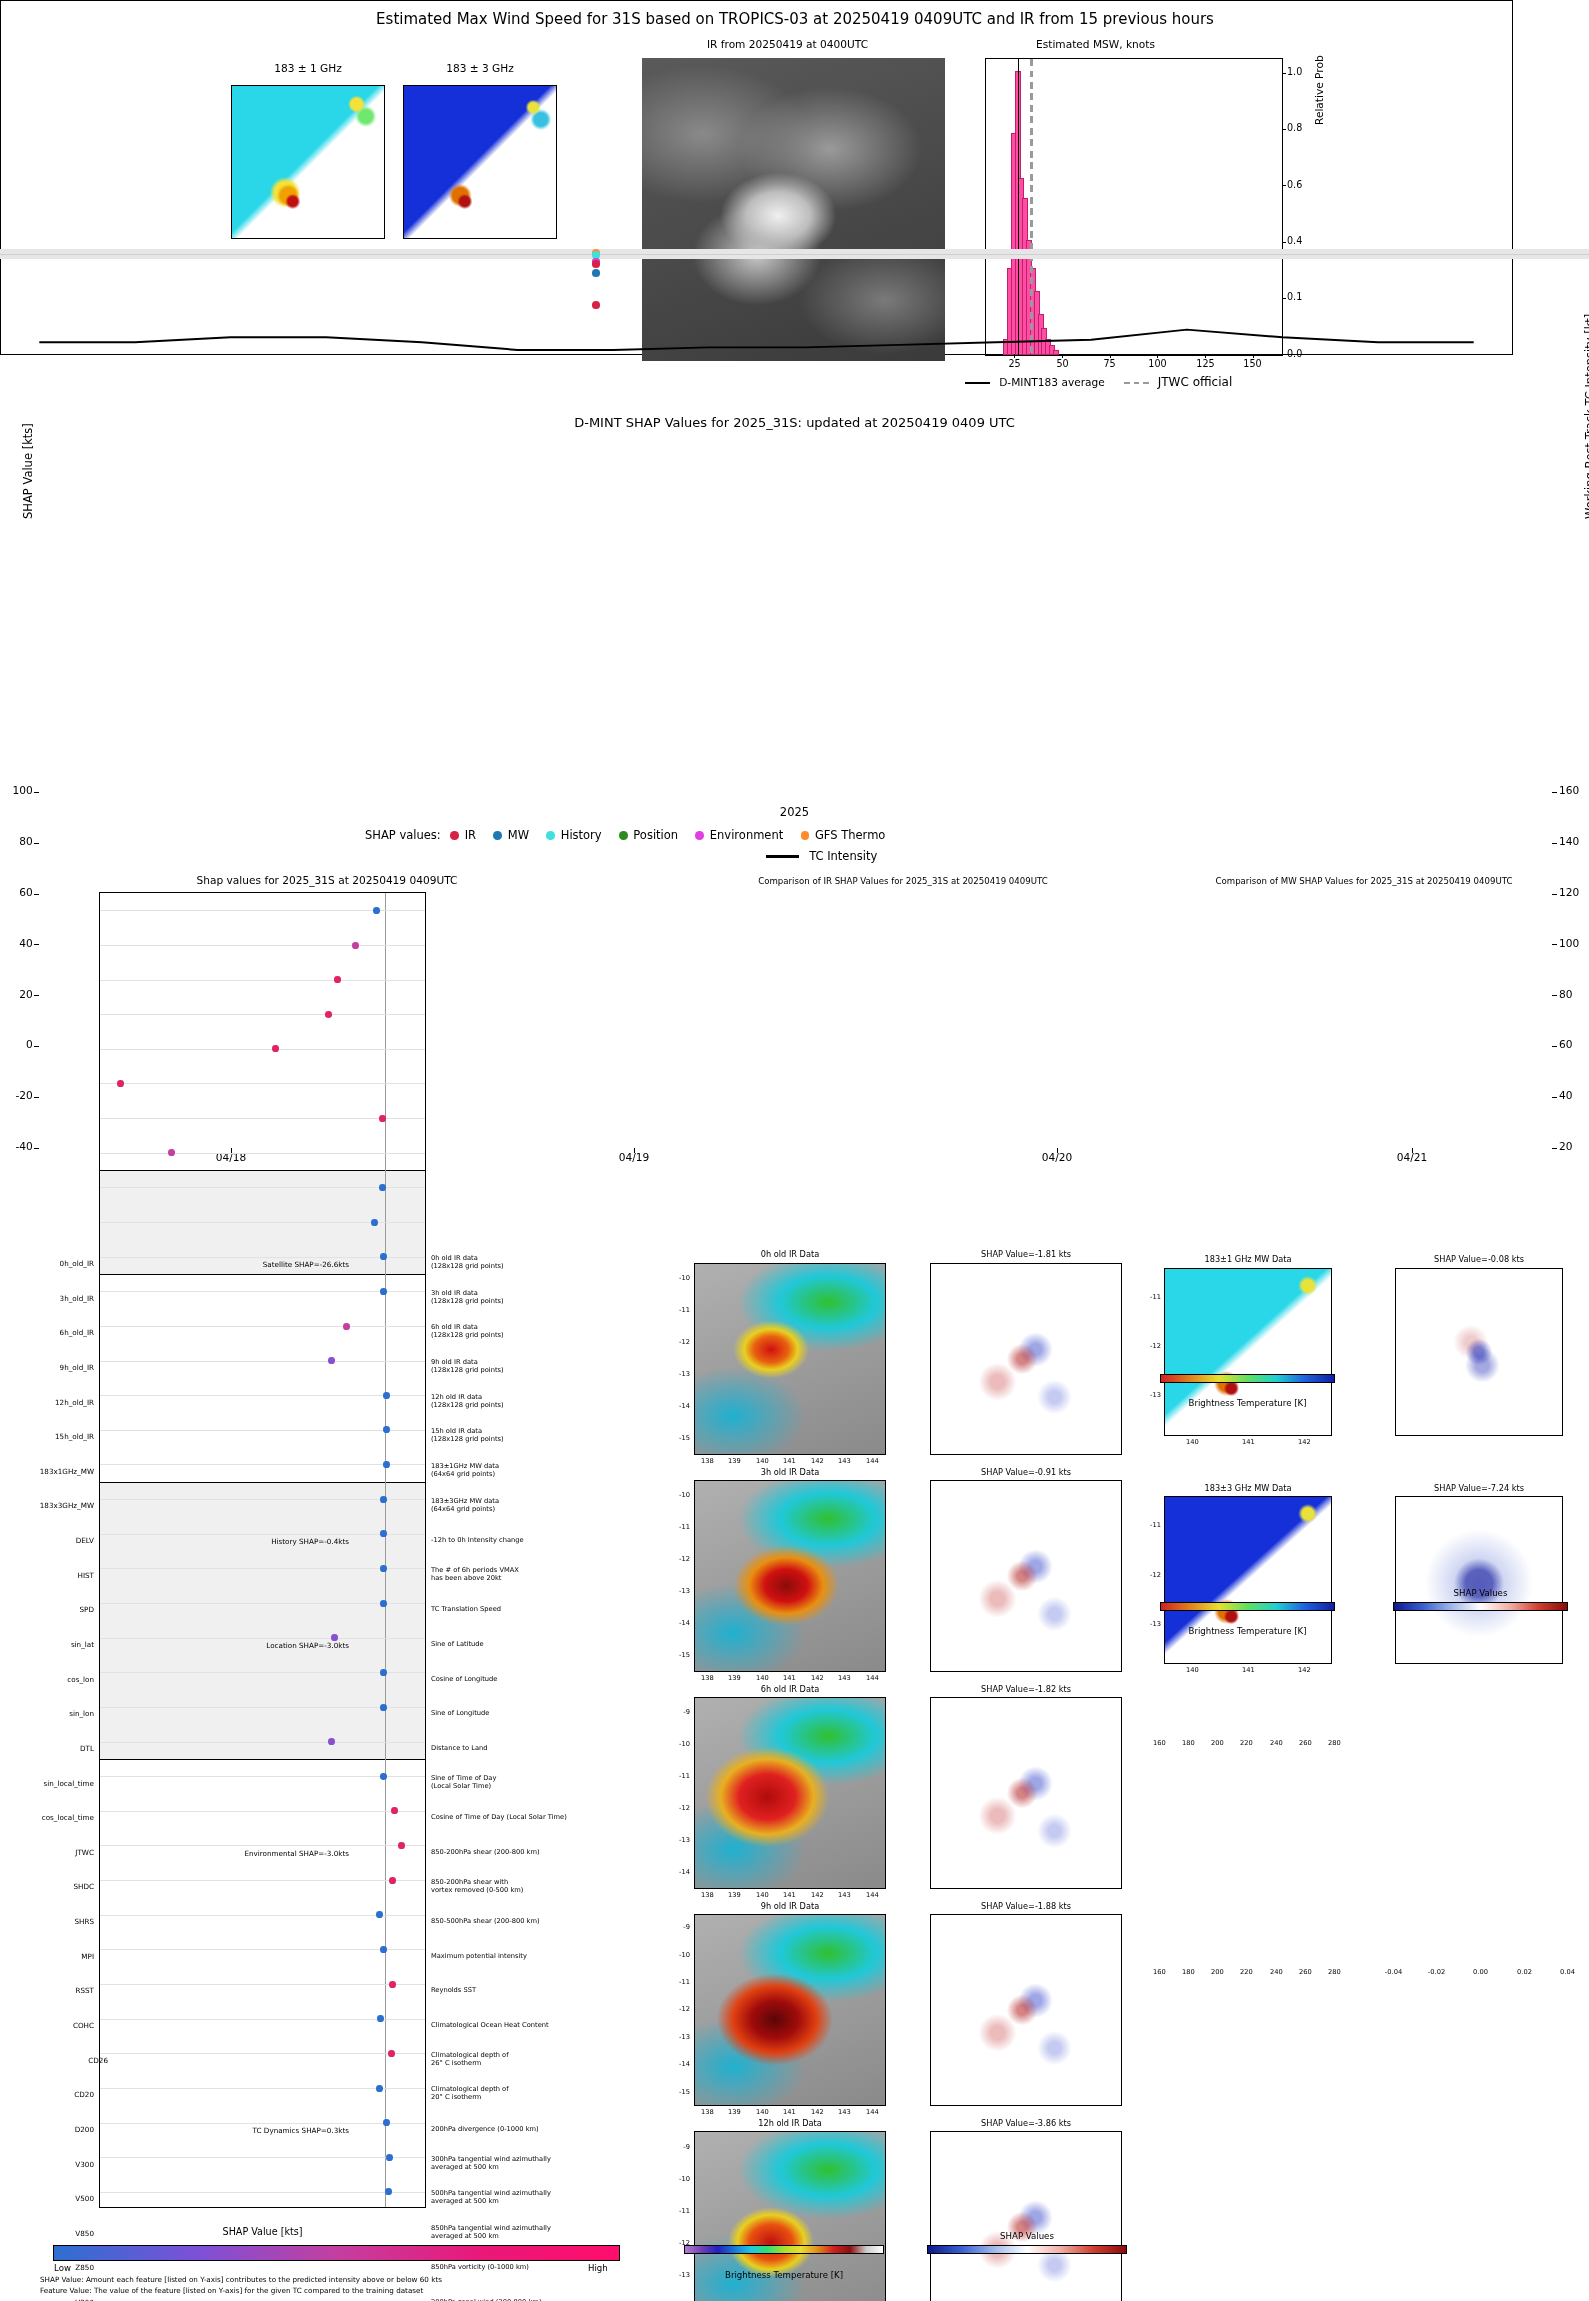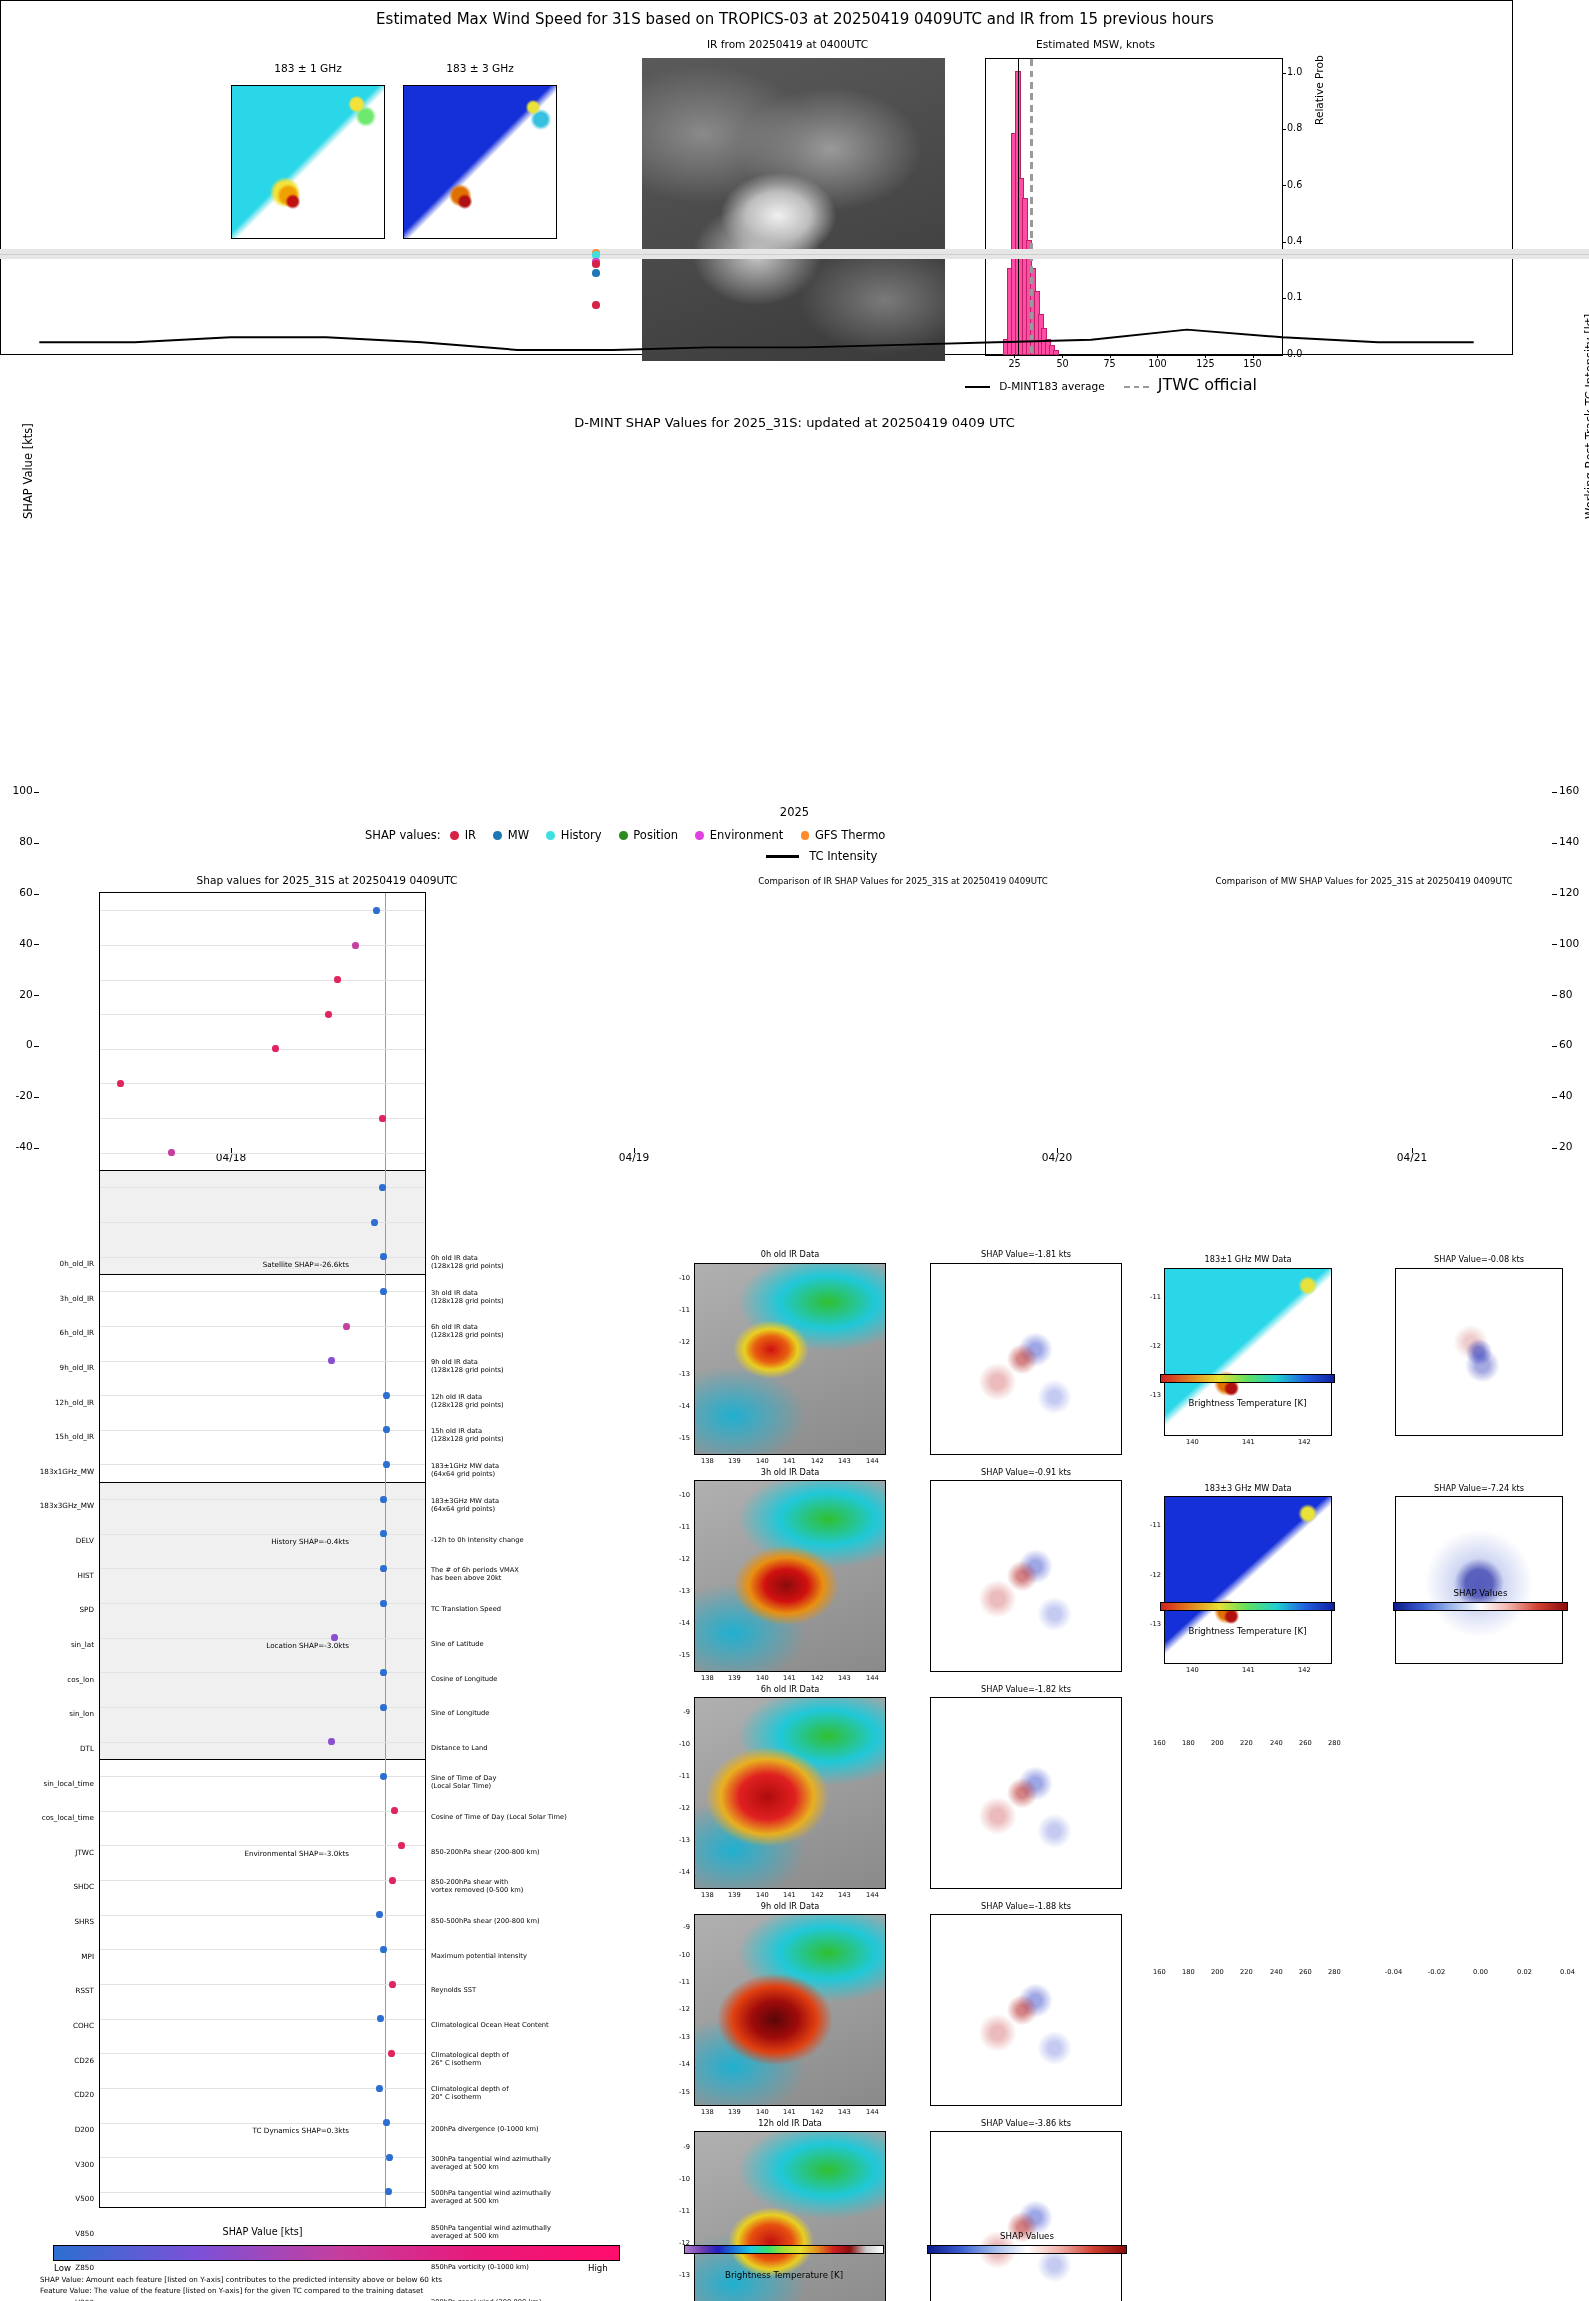--- a/index.html
+++ b/index.html
@@ -120,21 +120,21 @@
     <div style="position:absolute;left:1282px;top:129px;width:3.8px;height:1px;background:#000;"></div>
     <div style="position:absolute;left:1287px;top:66px;font-size:9.6px;">1.0</div>
     <div style="position:absolute;left:1282px;top:73px;width:3.8px;height:1px;background:#000;"></div>
   </div>
 <div class="abs sm rot" style="left:1313px;top:125px;">Relative Prob</div>
 
 <div class="abs sm" style="left:965px;top:375px;width:346px;text-align:left;">
   <span class="legend-line"></span>
   <span style="margin-left:5.8px;font-size:10.6px;">D-MINT183 average</span>
   <span class="legend-dash" style="margin-left:15.4px;"></span>
-  <span style="margin-left:5.8px;font-size:16px;">JTWC official</span>
+  <span style="margin-left:5.8px;font-size:12px;">JTWC official</span>
 </div>
 
 <div class="abs center" style="left:38px;top:415px;width:1513px;font-size:13px;">D-MINT SHAP Values for 2025_31S: updated at 20250419 0409 UTC</div>
 <div id="tlpanel">
   <div class="abs" id="tlinner" style="left:0;top:0;width:100%;height:100%;overflow:hidden;">
       <div style="position:absolute;left:0;top:249px;width:100%;height:9.6px;background:#e6e6e6;"></div>
       <div style="position:absolute;left:0;top:254px;width:100%;height:1px;background:#cfcfcf;"></div>
       <svg width="1513" height="355" style="position:absolute;left:0;top:0;" viewBox="0 0 1575 370">
         <polyline points="40,356.7857142857143 139.66666666666669,356.7857142857143 239.33333333333334,351.5 339,351.5 438.6666666666667,356.7857142857143 538.3333333333333,364.7142857142857 638,364.7142857142857 737.6666666666666,362.07142857142856 837.3333333333334,362.07142857142856 937,359.42857142857144 1036.6666666666665,356.7857142857143 1136.3333333333333,354.14285714285717 1236,343.57142857142856 1335.6666666666667,351.5 1435.3333333333333,356.7857142857143 1535,356.7857142857143" fill="none" stroke="#000" stroke-width="2"></polyline>
       </svg>
@@ -306,21 +306,21 @@
     <div class="featlabel" style="left:0px;top:1354px;width:94px;">sin_lon</div>
     <div class="featlabel" style="left:0px;top:1389px;width:94px;">DTL</div>
     <div class="featlabel" style="left:0px;top:1424px;width:94px;">sin_local_time</div>
     <div class="featlabel" style="left:0px;top:1458px;width:94px;">cos_local_time</div>
     <div class="featlabel" style="left:0px;top:1493px;width:94px;">JTWC</div>
     <div class="featlabel" style="left:0px;top:1527px;width:94px;">SHDC</div>
     <div class="featlabel" style="left:0px;top:1562px;width:94px;">SHRS</div>
     <div class="featlabel" style="left:0px;top:1597px;width:94px;">MPI</div>
     <div class="featlabel" style="left:0px;top:1631px;width:94px;">RSST</div>
     <div class="featlabel" style="left:0px;top:1666px;width:94px;">COHC</div>
-    <div class="featlabel" style="left:0px;top:1701px;width:94px;">CD26</div>
+    <div class="featlabel" style="left:0px;top:1701px;width:108px;">CD26</div>
     <div class="featlabel" style="left:0px;top:1735px;width:94px;">CD20</div>
     <div class="featlabel" style="left:0px;top:1770px;width:94px;">D200</div>
     <div class="featlabel" style="left:0px;top:1805px;width:94px;">V300</div>
     <div class="featlabel" style="left:0px;top:1839px;width:94px;">V500</div>
     <div class="featlabel" style="left:0px;top:1874px;width:94px;">V850</div>
     <div class="featlabel" style="left:0px;top:1908px;width:94px;">Z850</div>
     <div class="featlabel" style="left:0px;top:1943px;width:94px;">U200</div>
   </div>
 <div class="abs" id="bsDescs">
     <div class="desc" style="left:431px;top:900px;width:144px;white-space:pre-line;">0h old IR data

